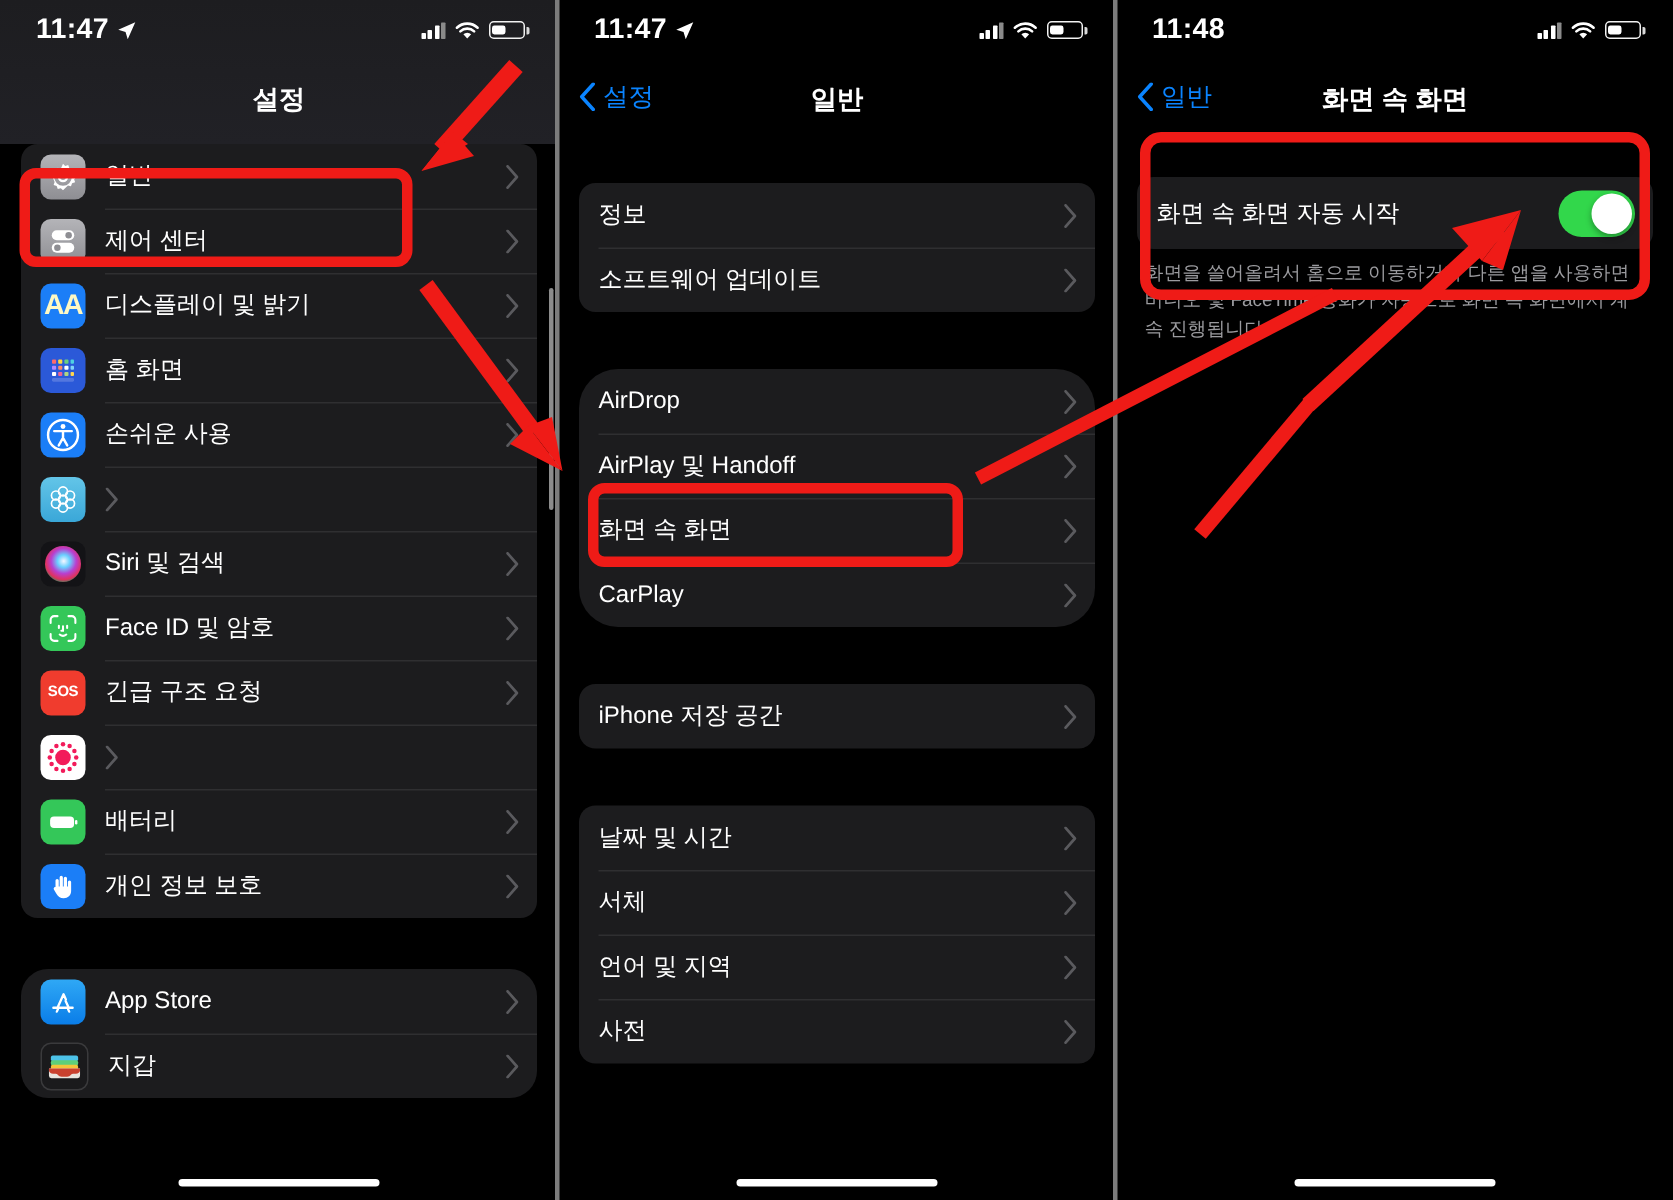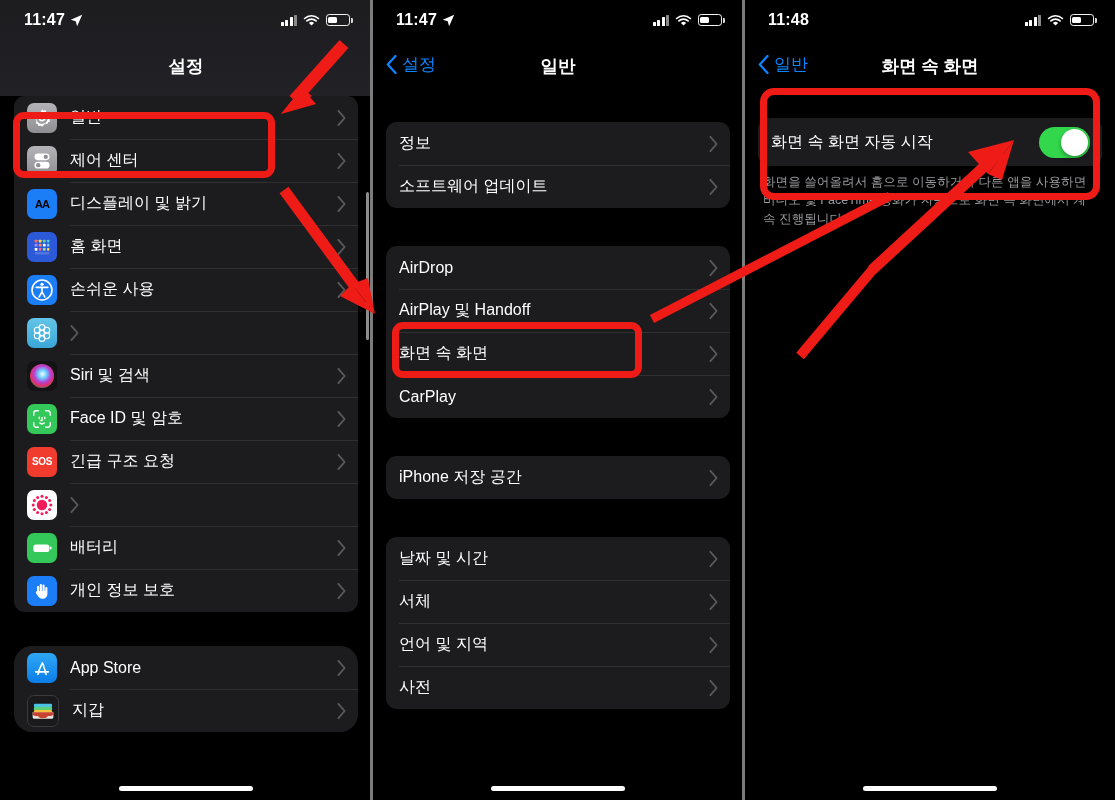--- a/index.html
+++ b/index.html
@@ -13,21 +13,21 @@
   
   .panel{position:absolute;top:0;height:800px;width:372px;background:#000;overflow:hidden;}
   #panel-1{left:0;}
   #panel-2{left:372px;}
   #panel-3{left:744px;}
   .panel-sep{position:absolute;top:0;width:3px;height:800px;background:#7c7c7c;}
 
   
   .statusbar{position:relative;height:40px;display:flex;align-items:center;
     justify-content:space-between;padding:0 22px 0 24px;box-sizing:border-box;}
-  .sb-time{color:#fff;font-size:16px;font-weight:bold;letter-spacing:.2px;display:flex;align-items:center;gap:5px;}
+  .sb-time{color:#fff;font-size:19px;font-weight:bold;letter-spacing:.2px;display:flex;align-items:center;gap:5px;}
   .loc-arrow{display:inline-block;width:13px;height:13px;}
   .sb-right{display:flex;align-items:center;gap:6px;}
   .sig{display:flex;align-items:flex-end;gap:1.5px;height:11px;}
   .sig i{display:block;width:3px;background:#fff;border-radius:.5px;}
   .sig i:nth-child(1){height:4px;}
   .sig i:nth-child(2){height:6px;}
   .sig i:nth-child(3){height:8.5px;}
   .sig i:nth-child(4){height:11px;background:#8a8a8a;}
   .batt{position:relative;width:24px;height:11.5px;border:1.4px solid #f2f2f2;border-radius:3.2px;box-sizing:border-box;}
   .batt::after{content:"";position:absolute;right:-3.6px;top:3px;width:1.8px;height:4.5px;
@@ -143,21 +143,21 @@
             </svg>
           </span>
           <span class="label">제어 센터</span>
           <svg class="chev" viewBox="0 0 10 18">
               <path d="M1.5 1 8.5 9l-7 8" stroke="#8e8e93" stroke-width="2" fill="none" stroke-linecap="round" stroke-linejoin="round"></path>
             </svg>
         </div>
 
         <div class="row icon-row">
           <span class="appicon" style="background:#1b7ef7;">
-            <span style="color:#000000;font-size:11px;font-weight:bold;letter-spacing:-1px;">AA</span>
+            <span style="color:#fef9c3;font-size:19px;font-weight:bold;letter-spacing:-1px;">AA</span>
           </span>
           <span class="label">디스플레이 및 밝기</span>
           <svg class="chev" viewBox="0 0 10 18">
               <path d="M1.5 1 8.5 9l-7 8" stroke="#8e8e93" stroke-width="2" fill="none" stroke-linecap="round" stroke-linejoin="round"></path>
             </svg>
         </div>
 
         <div class="row icon-row">
           <span class="appicon" style="background:#2b59d8;">
             <svg width="22" height="22" viewBox="0 0 24 24">
@@ -393,21 +393,21 @@
             </svg>
         </div>
         <div class="row">
           <span class="label">소프트웨어 업데이트</span>
           <svg class="chev" viewBox="0 0 10 18">
               <path d="M1.5 1 8.5 9l-7 8" stroke="#8e8e93" stroke-width="2" fill="none" stroke-linecap="round" stroke-linejoin="round"></path>
             </svg>
         </div>
       </div>
 
-      <div class="group" style="margin-top:38px;">
+      <div class="group" style="margin-top:38px;border-radius:26px;">
         <div class="row">
           <span class="label">AirDrop</span>
           <svg class="chev" viewBox="0 0 10 18">
               <path d="M1.5 1 8.5 9l-7 8" stroke="#8e8e93" stroke-width="2" fill="none" stroke-linecap="round" stroke-linejoin="round"></path>
             </svg>
         </div>
         <div class="row">
           <span class="label">AirPlay 및 Handoff</span>
           <svg class="chev" viewBox="0 0 10 18">
               <path d="M1.5 1 8.5 9l-7 8" stroke="#8e8e93" stroke-width="2" fill="none" stroke-linecap="round" stroke-linejoin="round"></path>

